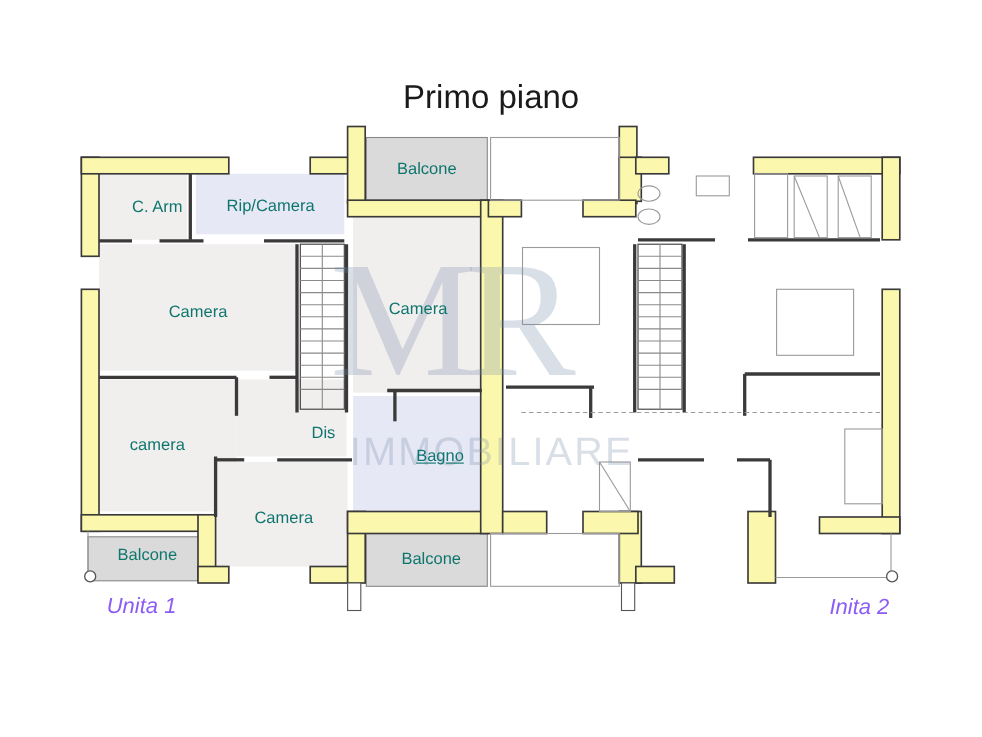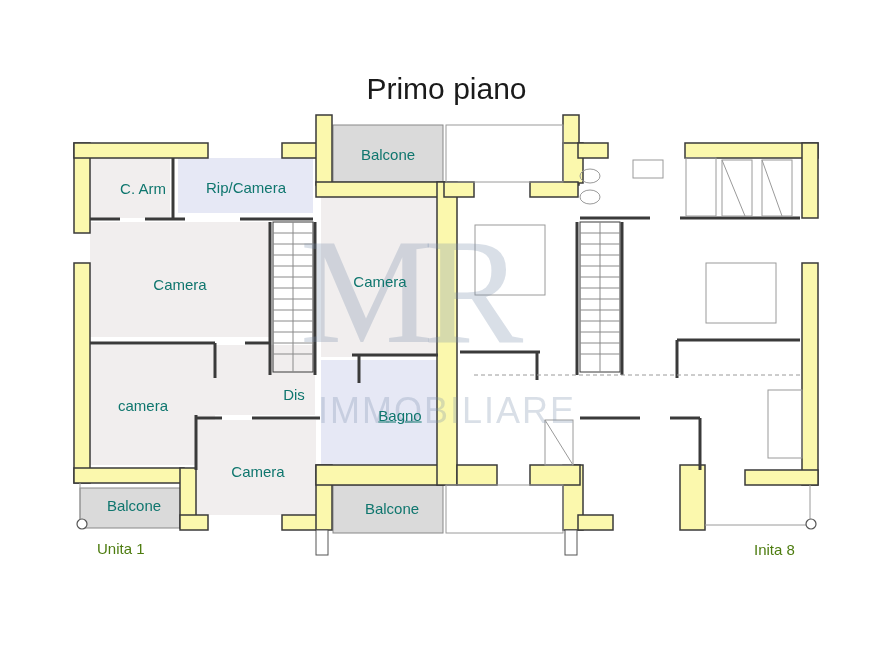--- a/index.html
+++ b/index.html
@@ -1,20 +1,20 @@
 <!DOCTYPE html>
 <html><head>
 <meta charset="utf-8">
 <style>
   html, body { margin: 0; padding: 0; background: #ffffff; }
   body { width: 893px; height: 670px; position: relative; overflow: hidden; font-family: "Liberation Sans", sans-serif; }
   .title { position: absolute; left: 0; width: 893px; top: 72px; text-align: center; font-size: 30px; color: #1a1a1a; }
   svg.plan { position: absolute; left: 0; top: 0; }
   .lbl { position: absolute; font-size: 15px; color: #0f766e; transform: translate(-50%, -50%); white-space: nowrap; }
-  .unit { position: absolute; font-size: 15px; color: #4d7c0f; }
+  .unit { position: absolute; font-size: 20px; color: #8b5cf6; font-style: italic; }
   .wm { position: absolute; color: rgba(120,140,170,0.28); pointer-events: none; }
 </style>
 </head>
 <body>
 
 <div class="title">Primo piano</div>
 
 <svg class="plan" width="893" height="670">
 
   <g>
@@ -162,13 +162,13 @@
 <div class="lbl" style="left:180px; top:284px;">Camera</div>
 <div class="lbl" style="left:380px; top:281px;">Camera</div>
 <div class="lbl" style="left:143px; top:405px;">camera</div>
 <div class="lbl" style="left:294px; top:394px;">Dis</div>
 <div class="lbl" style="left:400px; top:415px;text-decoration:underline;">Bagno</div>
 <div class="lbl" style="left:258px; top:471px;">Camera</div>
 <div class="lbl" style="left:134px; top:505px;">Balcone</div>
 <div class="lbl" style="left:392px; top:508px;">Balcone</div>
 
 <div class="unit" style="left:97px; top:540px;">Unita 1</div>
-<div class="unit" style="left:754px; top:541px;">Inita 8</div>
+<div class="unit" style="left:754px; top:541px;">Inita 2</div>
 
 </body></html>

